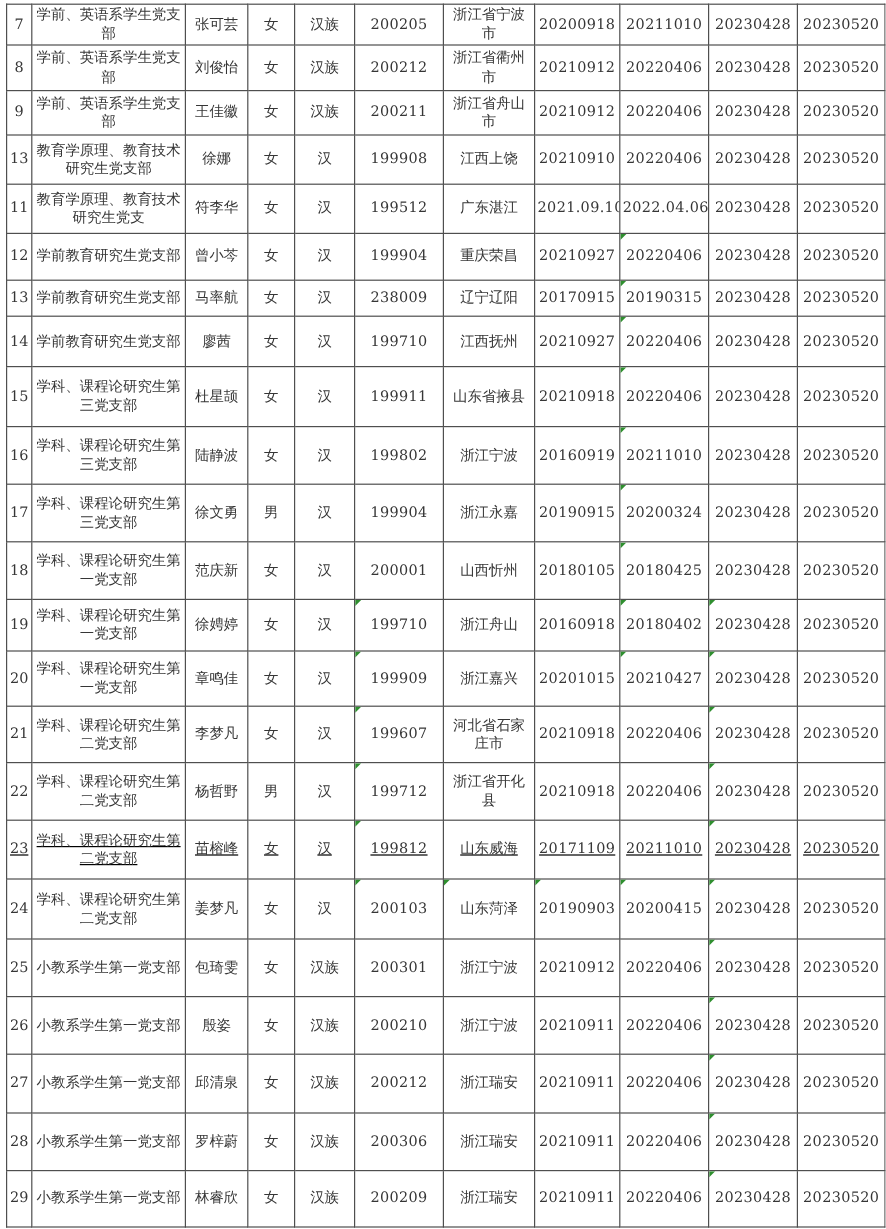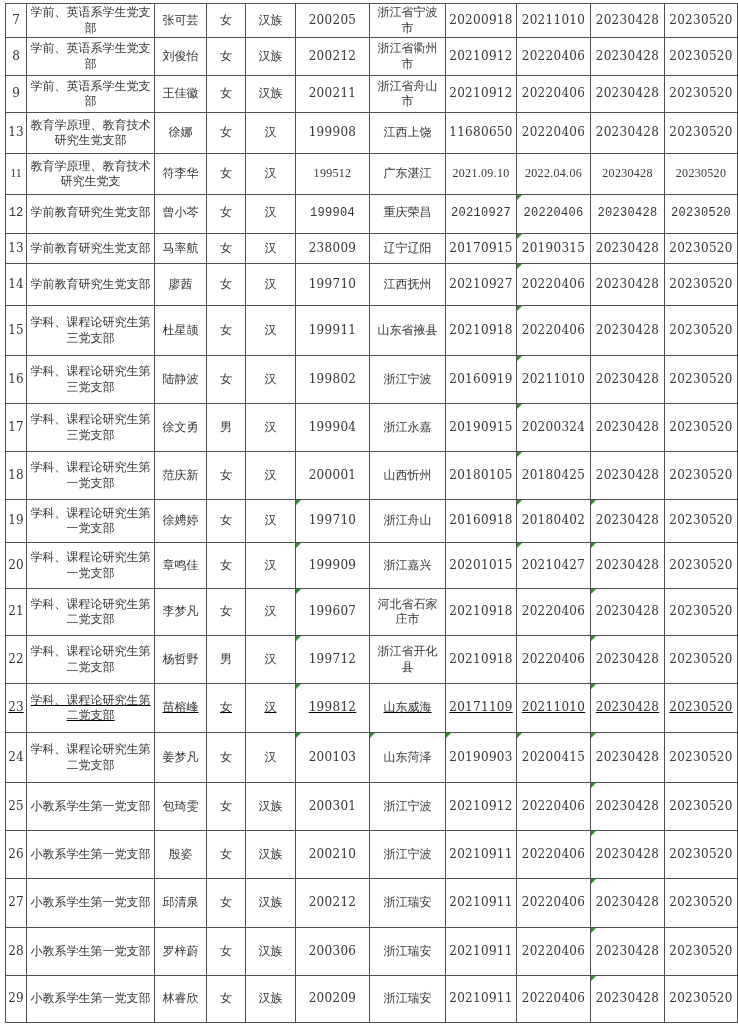--- a/index.html
+++ b/index.html
@@ -90,39 +90,39 @@
           <td class="c-date"><span>20230520</span></td>
         </tr>
         <tr style="height: 41px;">
           <td class="c-no"><span>13</span></td>
           <td class="c-branch"><span>教育学原理、教育技术研究生党支部</span></td>
           <td class="c-name"><span>徐娜</span></td>
           <td class="c-gender"><span>女</span></td>
           <td class="c-eth"><span>汉</span></td>
           <td class="c-birth"><span>199908</span></td>
           <td class="c-origin"><span>江西上饶</span></td>
-          <td class="c-date"><span>11680650</span></td>
-          <td class="c-date"><span>20220406</span></td>
-          <td class="c-date"><span>20230428</span></td>
-          <td class="c-date"><span>20230520</span></td>
-        </tr>
-        <tr style="height: 41px; font-family: Liberation Serif, serif;">
+          <td class="c-date"><span>20210910</span></td>
+          <td class="c-date"><span>20220406</span></td>
+          <td class="c-date"><span>20230428</span></td>
+          <td class="c-date"><span>20230520</span></td>
+        </tr>
+        <tr style="height: 41px;">
           <td class="c-no"><span>11</span></td>
           <td class="c-branch"><span>教育学原理、教育技术研究生党支</span></td>
           <td class="c-name"><span>符李华</span></td>
           <td class="c-gender"><span>女</span></td>
           <td class="c-eth"><span>汉</span></td>
           <td class="c-birth"><span>199512</span></td>
           <td class="c-origin"><span>广东湛江</span></td>
           <td class="c-date"><span>2021.09.10</span></td>
           <td class="c-date"><span>2022.04.06</span></td>
           <td class="c-date"><span>20230428</span></td>
           <td class="c-date"><span>20230520</span></td>
         </tr>
-        <tr style="height: 39px; font-family: Liberation Mono, monospace;">
+        <tr style="height: 39px;">
           <td class="c-no"><span>12</span></td>
           <td class="c-branch"><span>学前教育研究生党支部</span></td>
           <td class="c-name"><span>曾小芩</span></td>
           <td class="c-gender"><span>女</span></td>
           <td class="c-eth"><span>汉</span></td>
           <td class="c-birth"><span>199904</span></td>
           <td class="c-origin"><span>重庆荣昌</span></td>
           <td class="c-date"><span>20210927</span></td>
           <td class="c-date"><span>20220406</span><span class="tri"></span></td>
           <td class="c-date"><span>20230428</span></td>

